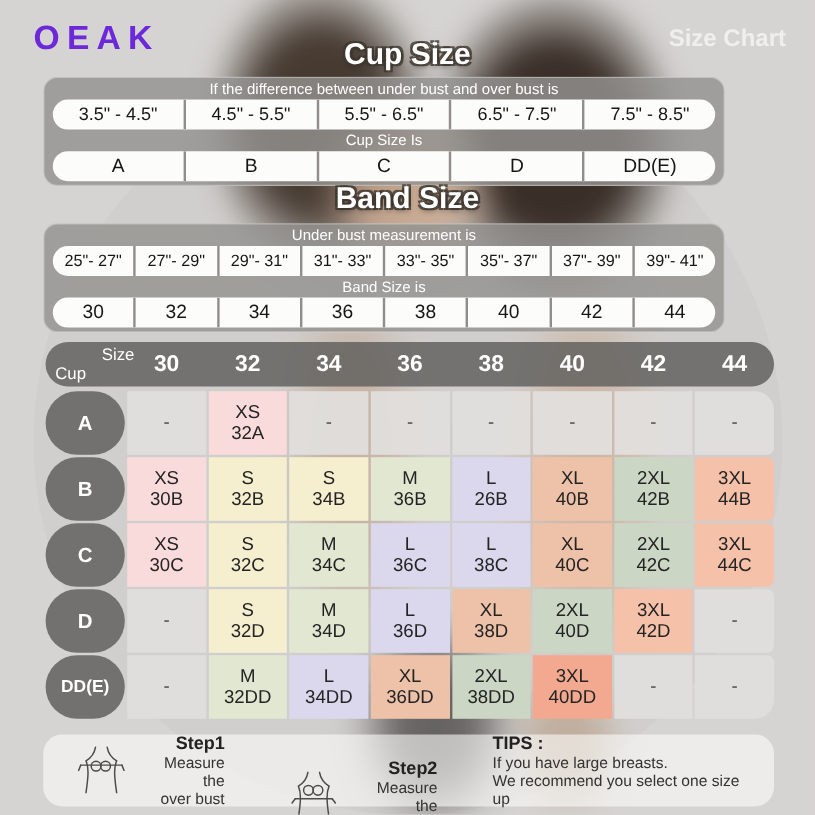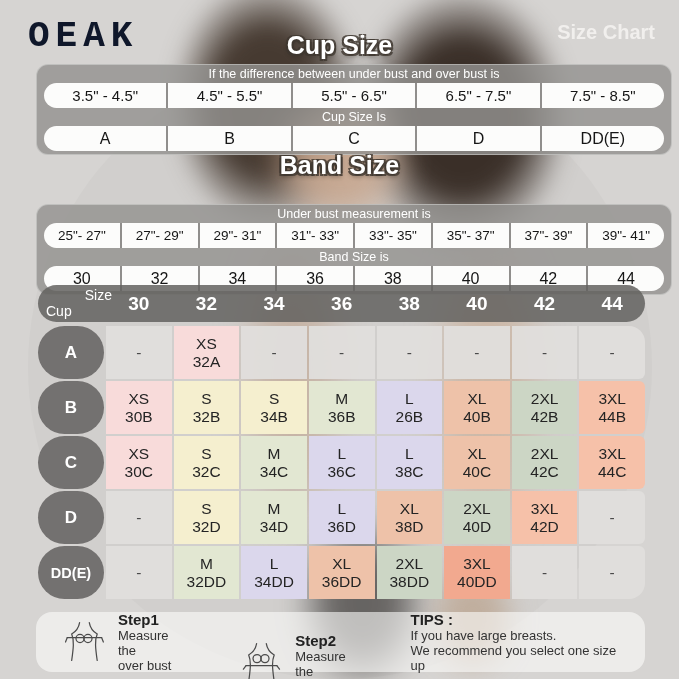--- a/index.html
+++ b/index.html
@@ -12,31 +12,31 @@
   .blob { position:absolute; border-radius:50%; }
   .big-circle { left:28px; top:55px; width:624px; height:624px; background:#d1cfcd; }
   .hair-l { left:170px; top:-25px; width:195px; height:255px; background:radial-gradient(closest-side,#463a31 55%,rgba(70,58,49,0)); filter:blur(10px); }
   .hair-r { left:355px; top:-15px; width:215px; height:265px; background:radial-gradient(closest-side,#3a2f28 55%,rgba(58,47,40,0)); filter:blur(10px); }
   .skin-face { left:265px; top:85px; width:150px; height:150px; background:radial-gradient(closest-side,#c7a68e 50%,rgba(199,166,142,0)); filter:blur(12px); opacity:.9; }
   .torso-l { left:235px; top:215px; width:115px; height:340px; background:radial-gradient(closest-side,#bfa28c 50%,rgba(191,162,140,0)); filter:blur(16px); opacity:.6; }
   .torso-r { left:425px; top:215px; width:125px; height:350px; background:radial-gradient(closest-side,#c9a98f 50%,rgba(201,169,143,0)); filter:blur(16px); opacity:.6; }
   .dress-dark { left:295px; top:515px; width:135px; height:175px; background:radial-gradient(closest-side,#2e2b29 50%,rgba(46,43,41,0)); filter:blur(14px); opacity:.65; }
   .legs { left:425px; top:555px; width:95px; height:125px; background:radial-gradient(closest-side,#b39478 50%,rgba(179,148,120,0)); filter:blur(12px); opacity:.55; }
 
-  .logo { position:absolute; left:28px; top:16px; font-size:36px; font-weight:bold; letter-spacing:6px; color:#0f172a;font-family:Liberation Mono, monospace; }
+  .logo { position:absolute; left:28px; top:16px; font-size:28px; font-weight:bold; letter-spacing:6px; color:#6d28d9; }
   .page-title { position:absolute; right:24px; top:21px; font-size:20px; font-weight:bold; color:#f1efed; }
 
   .section-title { position:absolute; width:100%; text-align:center; color:#ffffff; font-weight:bold; font-size:25px;
     text-shadow:-2px -1px 0 rgba(62,55,48,.8), 2px -1px 0 rgba(62,55,48,.8), -2px 2px 0 rgba(62,55,48,.8), 2px 2px 0 rgba(62,55,48,.8), 0 3px 4px rgba(35,30,25,.45); }
   .cup-title { top:31px; }
   .band-title { top:151px; }
 
-  .panel { position:absolute; left:36px; width:636px; background:rgba(148,146,144,.82); border:1px solid rgba(255,255,255,.35); border-radius:12px; padding:2px 4px 3px 4px; }
+  .panel { position:absolute; left:36px; width:568px; background:rgba(148,146,144,.82); border:1px solid rgba(255,255,255,.35); border-radius:12px; padding:2px 4px 3px 4px; }
   .cup-panel { top:64px; }
-  .band-panel { top:186px;margin-top:18px; }
+  .band-panel { top:186px; }
   .bar-label { color:#ffffff; text-align:center; font-size:12.5px; line-height:15px; height:15px; }
   .pill-row { display:flex; background:#fcfcfb; border-radius:13px; overflow:hidden; height:25px; margin:1px 3px 0 3px; }
   .pill-row .cell { flex:1; display:flex; align-items:center; justify-content:center; color:#161616; border-left:2px solid #908e8c; white-space:nowrap; }
   .pill-row .cell:first-child { border-left:none; }
   .row-mid { margin-bottom:2px; }
   .fs15 .cell { font-size:15px; }
   .fs16 .cell { font-size:16px; }
   .fs13 .cell { font-size:13.5px; }
 
   .grid-header { position:absolute; left:38px; top:285px; width:607px; height:37px; background:rgba(99,97,95,.85); border-radius:19px; display:flex; gap:2px; }
@@ -49,21 +49,21 @@
   .grow { display:flex; gap:2px; height:53px; margin-bottom:2px; }
   .rlabel { width:66px; flex:none; background:rgba(110,108,106,.95); border-radius:27px; color:#fff; font-weight:bold; font-size:17px; display:flex; align-items:center; justify-content:center; }
   .rlabel.small { font-size:14.5px; }
   .gcell { flex:1; display:flex; flex-direction:column; align-items:center; justify-content:center; font-size:15.5px; line-height:18px; color:#242424; }
   .gcell.dash { color:#4a4a4a; }
   .grow .gcell:last-child { border-top-right-radius:6px; border-bottom-right-radius:6px; }
   .grow:first-child .gcell:last-child { border-top-right-radius:16px; }
   .grow:last-child .gcell:last-child { border-bottom-right-radius:16px; }
 
   .footer { position:absolute; left:36px; top:612px; width:609px; height:60px; background:rgba(252,251,250,.6); border-radius:16px; display:flex; align-items:center; padding:0 16px 0 26px; }
-  .step { display:flex; align-items:center; gap:12px; }
+  .step { display:flex; align-items:center; gap:12px;text-align:right; }
   .step svg { width:44px; height:44px; flex:none; }
   .st-title { font-weight:bold; font-size:15px; color:#222; line-height:17px; }
   .st-line { font-size:13px; color:#333; line-height:15px; }
   .step2 { margin-left:52px;margin-top:42px; }
   .tips { margin-left:46px; }
 </style>
 </head>
 <body>
 <div id="page">
 

